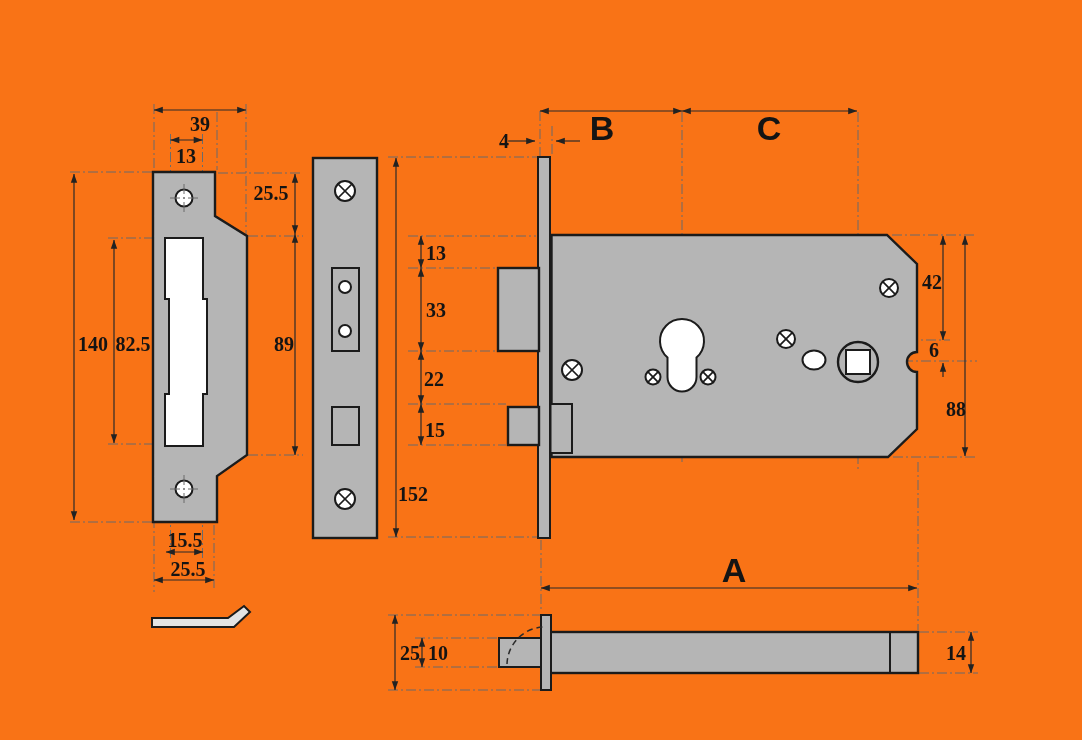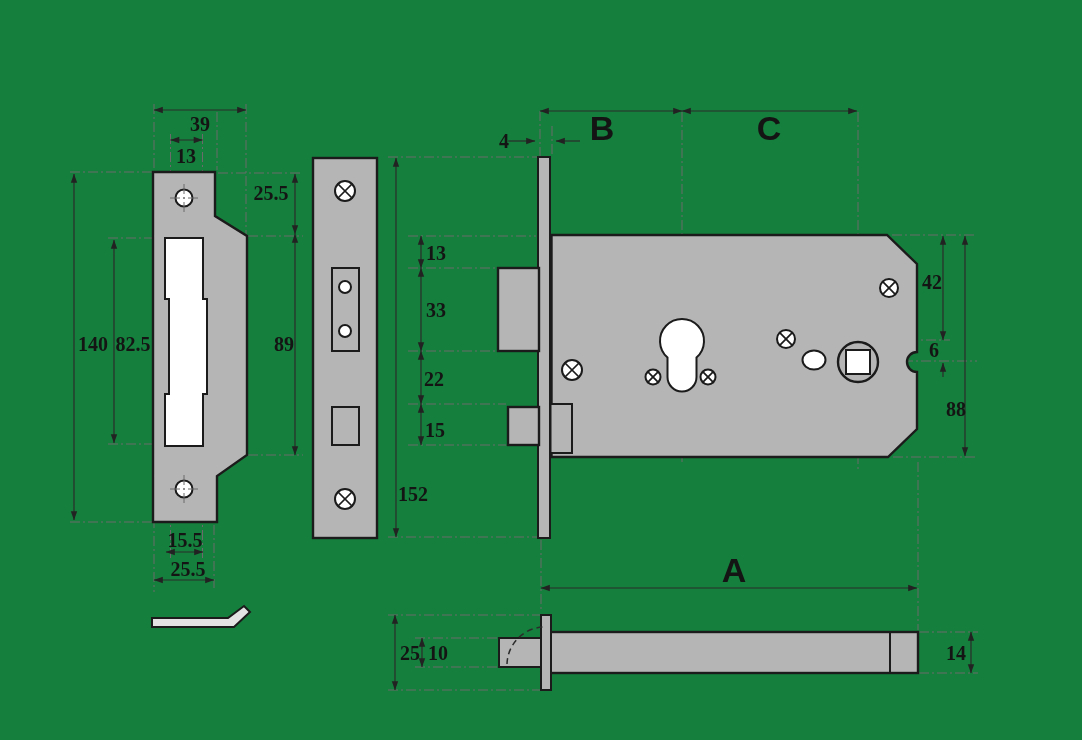--- a/index.html
+++ b/index.html
@@ -1,17 +1,17 @@
 <!DOCTYPE html>
 <html><head>
 <meta charset="utf-8">
 <style>
   html,body { margin:0; padding:0; }
   body { background:#ffffff; font-family:"Liberation Sans", sans-serif; }
-  .stage { position:relative; width:1082px; height:740px; background:#15803d; overflow:hidden;text-decoration:underline; }
+  .stage { position:relative; width:1082px; height:740px; background:#f97316; overflow:hidden;text-decoration:underline; }
   svg { display:block; }
   .metal  { fill:#b5b5b5; stroke:#1b1b1b; stroke-width:2.4; stroke-linejoin:miter; }
   .metal2 { fill:#b5b5b5; stroke:#1b1b1b; stroke-width:2; }
   .lightmetal { fill:#e3e3e3; stroke:#1b1b1b; stroke-width:2; }
   .hole   { fill:#ffffff; stroke:#1b1b1b; stroke-width:2; }
   .holeg  { fill:#ffffff; stroke:#1b1b1b; stroke-width:2; }
   .ring   { fill:none; stroke:#1b1b1b; stroke-width:2.4; }
   .cut    { fill:none; stroke:#1b1b1b; stroke-width:2; }
   .xline  { stroke:#1b1b1b; stroke-width:1.7; stroke-linecap:round; }
   .dim    { stroke:#2b2b2b; stroke-width:1.2; fill:none; }

